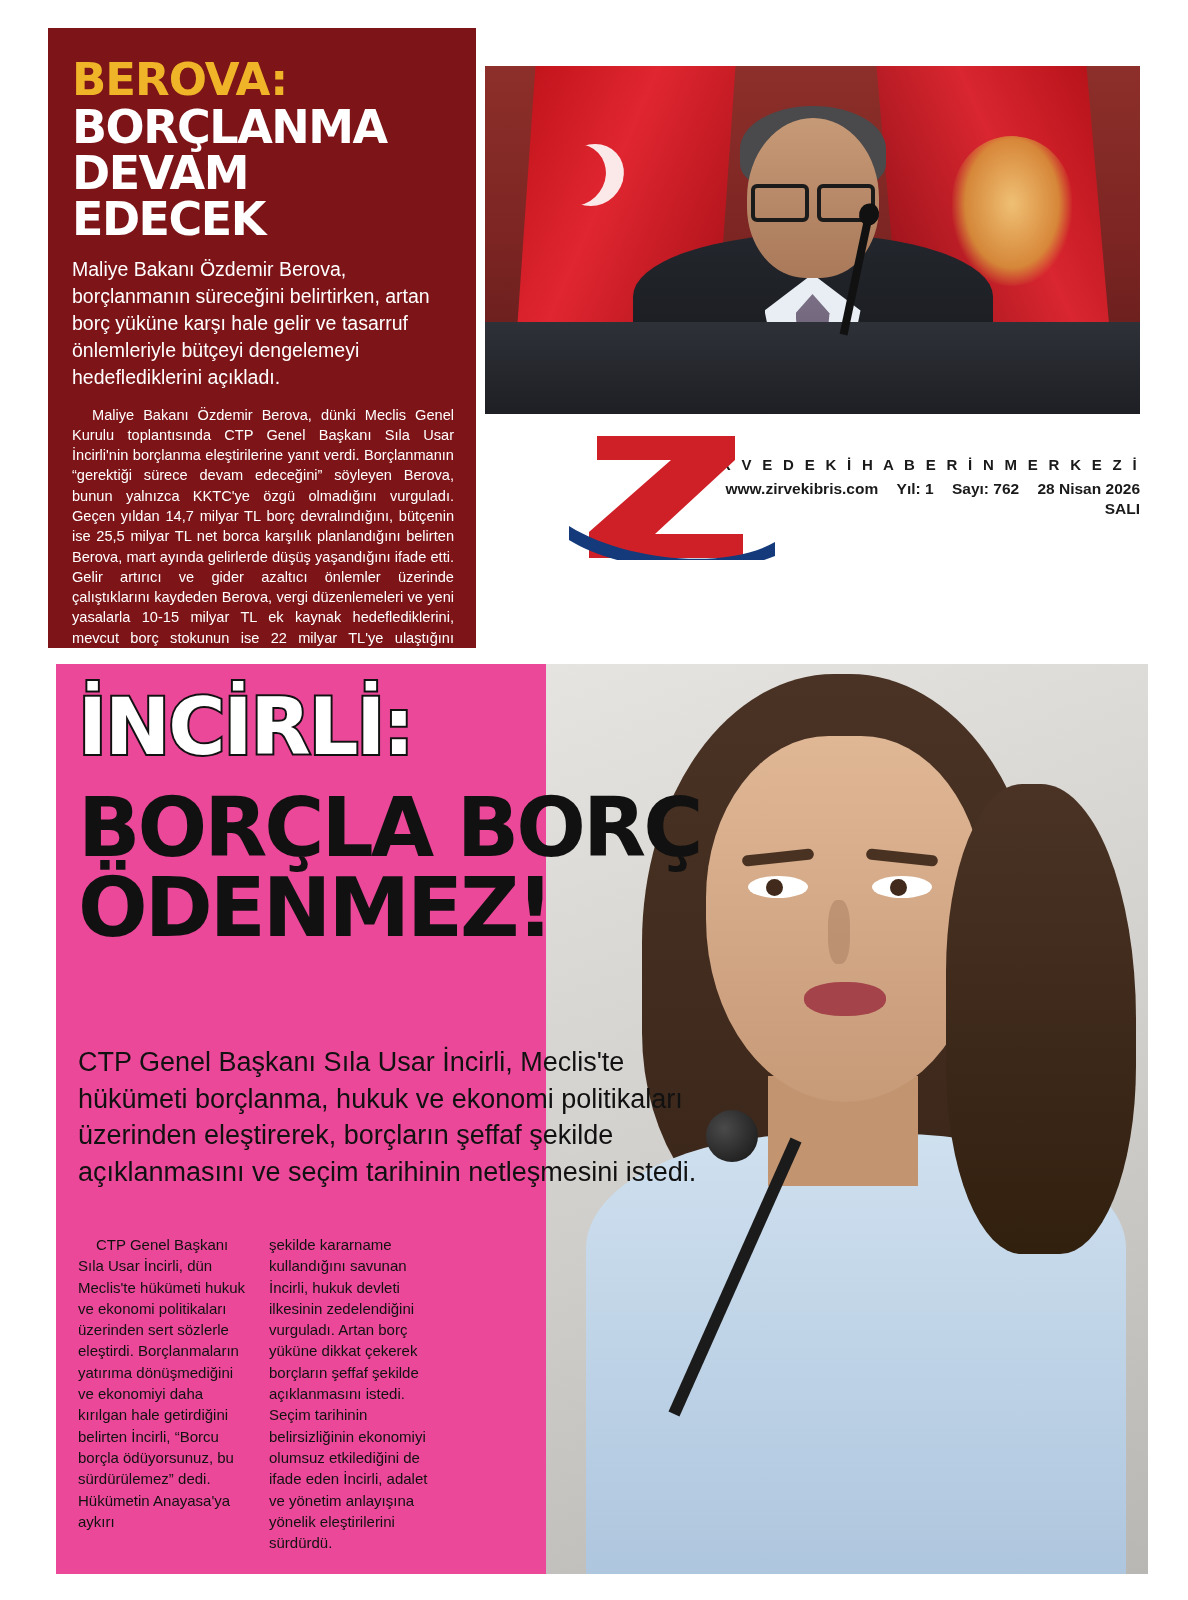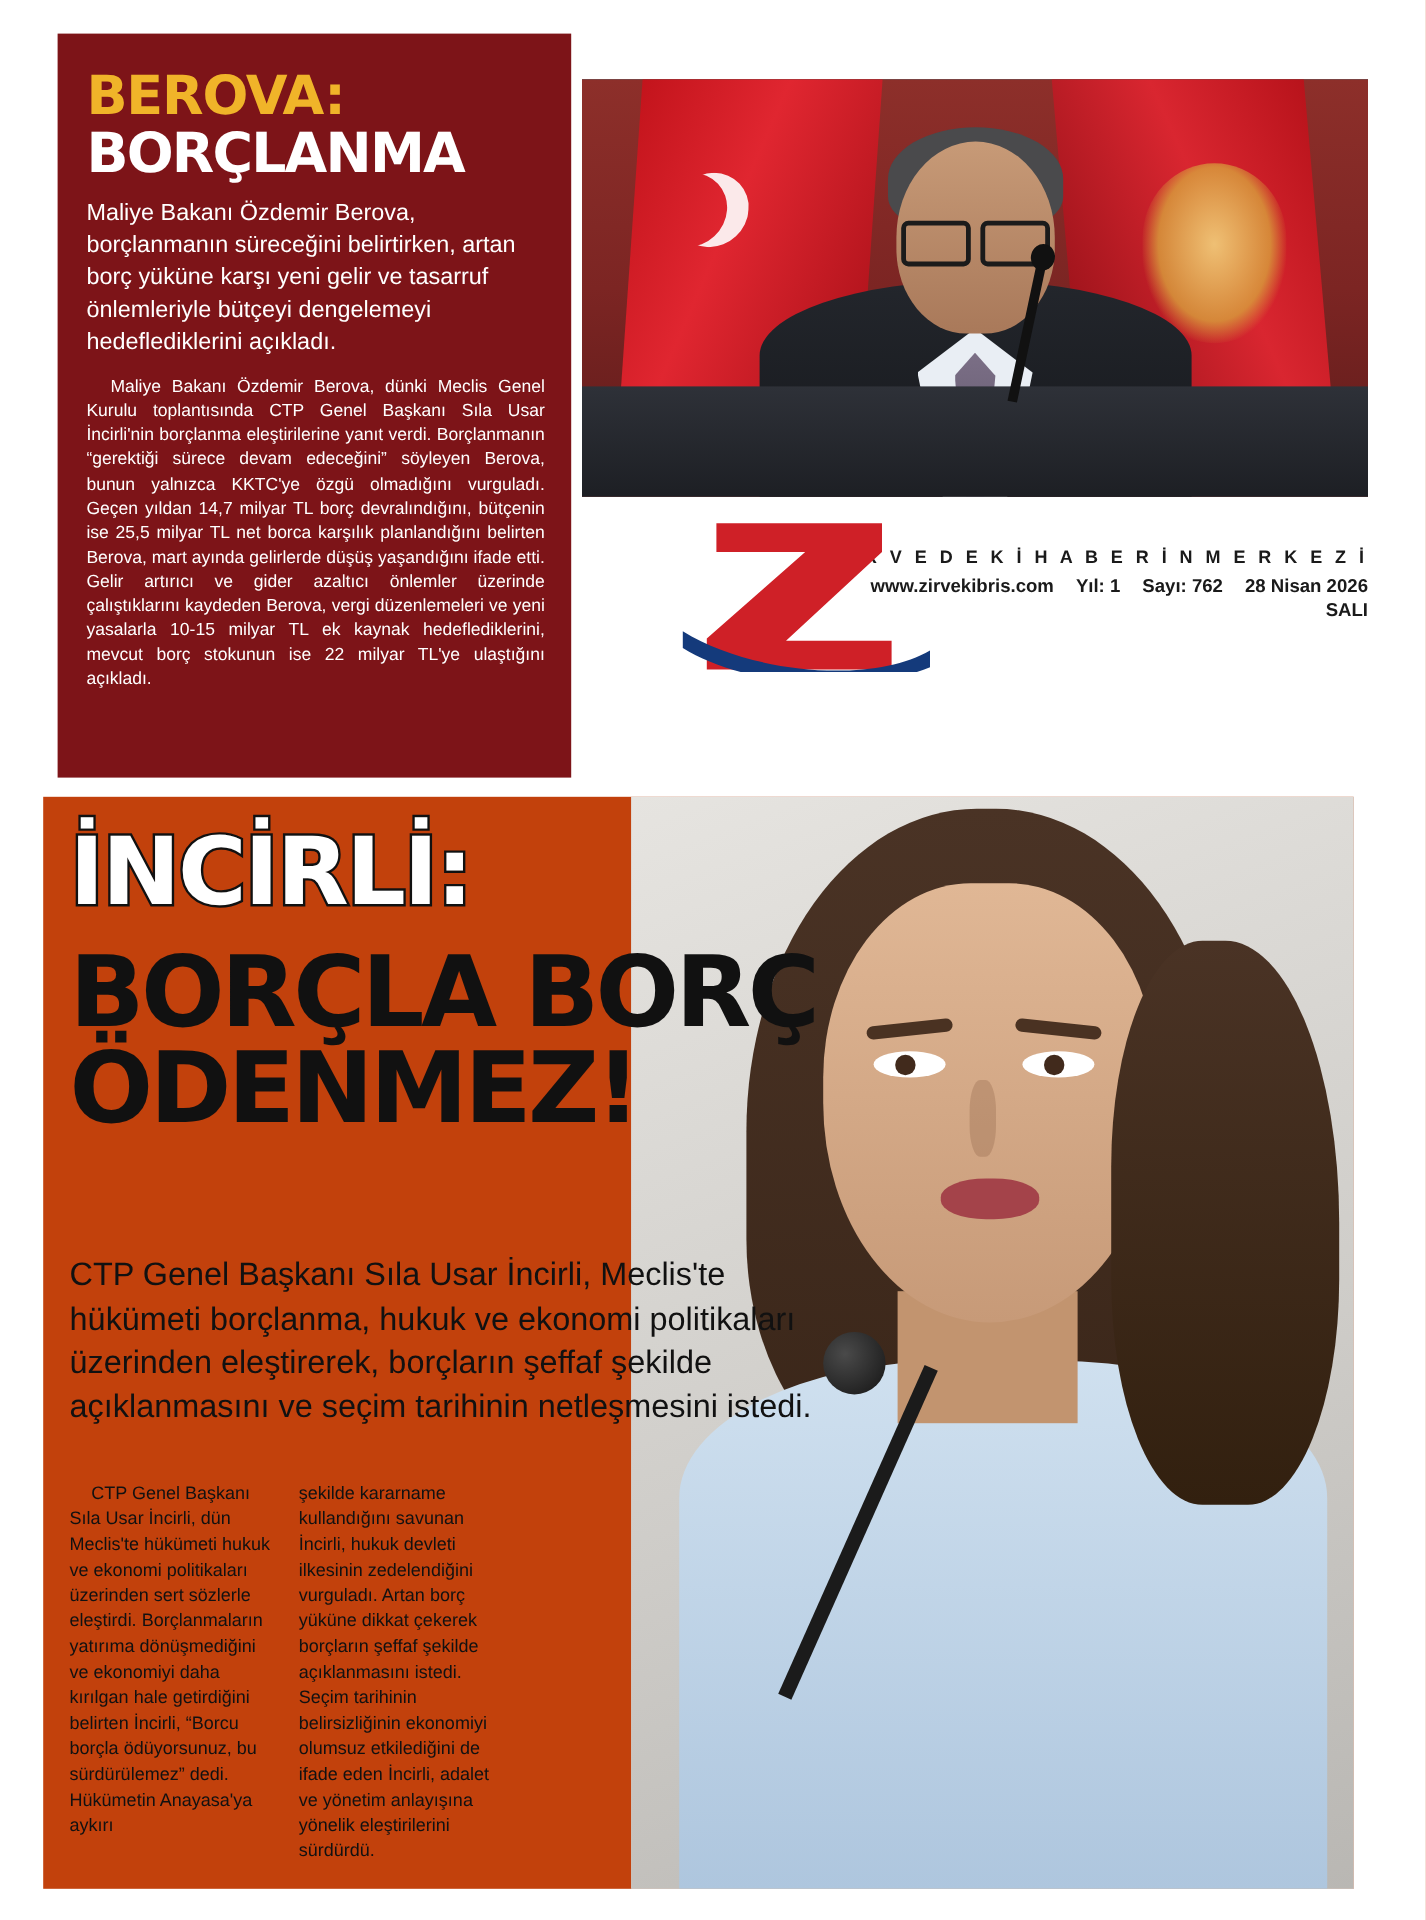--- a/index.html
+++ b/index.html
@@ -138,23 +138,23 @@
     letter-spacing: -2px;
     line-height: 1;
     white-space: nowrap;
   }
   .logo-wordmark .zirve { color: #cf2027; }
   .logo-wordmark .kibris { color: #143a7b; }
 
   
   .bottom-section {
     position: absolute;
-    left: 36px; top: 664px;
+    left: 56px; top: 664px;
     width: 1092px; height: 910px;
-    background: #c2410c;
+    background: #ec4899;
   }
 
   .bottom-photo {
     position: absolute;
     right: 0; top: 0;
     width: 602px; height: 910px;
     overflow: hidden;
     background: #dcdcda;
   }
 
@@ -272,22 +272,23 @@
 <body>
 
 <div class="page">
 
   <div class="top-section">
 
     <div class="lead-box">
       <div class="kicker">BEROVA:</div>
       <div class="headline-top">
         <div>BORÇLANMA</div>
-      </div>
-      <div class="spot-text">Maliye Bakanı Özdemir Berova, borçlanmanın süreceğini belirtirken, artan borç yüküne karşı yeni gelir ve tasarruf önlemleriyle bütçeyi dengelemeyi hedeflediklerini açıkladı.</div>
+        <div>DEVAM EDECEK</div>
+      </div>
+      <div class="spot-text">Maliye Bakanı Özdemir Berova, borçlanmanın süreceğini belirtirken, artan borç yüküne karşı hale gelir ve tasarruf önlemleriyle bütçeyi dengelemeyi hedeflediklerini açıkladı.</div>
       <div class="body-text-top">Maliye Bakanı Özdemir Berova, dünki Meclis Genel Kurulu toplantısında CTP Genel Başkanı Sıla Usar İncirli'nin borçlanma eleştirilerine yanıt verdi. Borçlanmanın “gerektiği sürece devam edeceğini” söyleyen Berova, bunun yalnızca KKTC'ye özgü olmadığını vurguladı. Geçen yıldan 14,7 milyar TL borç devralındığını, bütçenin ise 25,5 milyar TL net borca karşılık planlandığını belirten Berova, mart ayında gelirlerde düşüş yaşandığını ifade etti. Gelir artırıcı ve gider azaltıcı önlemler üzerinde çalıştıklarını kaydeden Berova, vergi düzenlemeleri ve yeni yasalarla 10-15 milyar TL ek kaynak hedeflediklerini, mevcut borç stokunun ise 22 milyar TL'ye ulaştığını açıkladı.</div>
     </div>
 
     <div class="lead-photo">
       <div class="ph-bg">
         <div class="t-wall"></div>
         <div class="t-flagL"></div>
         <div class="t-flagR"></div>
         <div class="t-seal"></div>
         <div class="t-body"></div>

